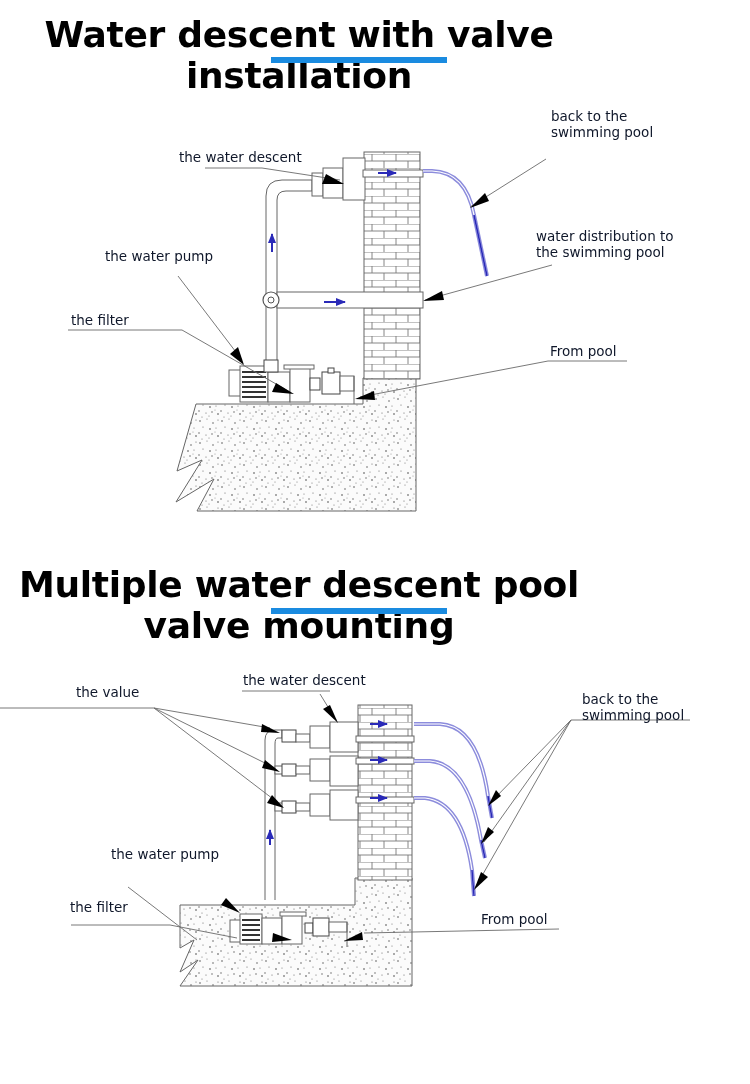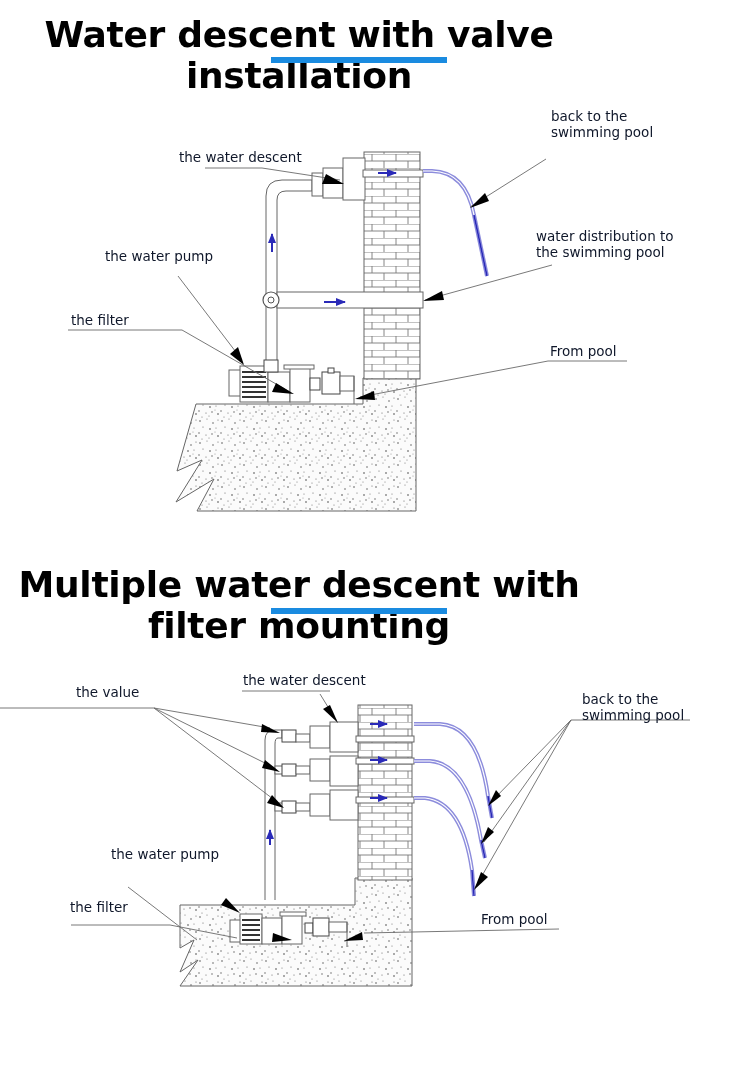--- a/index.html
+++ b/index.html
@@ -108,21 +108,21 @@
 
 <div class="lbl" style="left:179px;top:149px;">the water descent</div>
 <div class="lbl" style="left:105px;top:248px;">the water pump</div>
 <div class="lbl" style="left:71px;top:312px;">the filter</div>
 <div class="lbl" style="left:551px;top:108px;">back to the
 swimming pool</div>
 <div class="lbl" style="left:536px;top:228px;">water distribution to
 the swimming pool</div>
 <div class="lbl" style="left:550px;top:343px;">From pool</div>
 
-<div class="title" style="top:564px;">Multiple water descent with filter  mounting</div>
+<div class="title" style="top:564px;">Multiple water descent pool valve  mounting</div>
 <div class="underline" style="top: 608px; background: rgb(26, 139, 224);"></div>
 
 <svg class="diagram" style="top:540px;" width="750" height="544">
   <defs>
     <pattern id="bricks2" width="24" height="14" patternUnits="userSpaceOnUse">
       <rect width="24" height="14" fill="#fff"></rect>
       <path d="M0 0 H24 M0 7 H24 M12 0 V7 M0 7 V14 M24 7 V14" stroke="#777" stroke-width="0.9" fill="none"></path>
     </pattern>
     <pattern id="gravel2" width="22" height="22" patternUnits="userSpaceOnUse">
       <rect width="22" height="22" fill="#fbfbfb"></rect>

